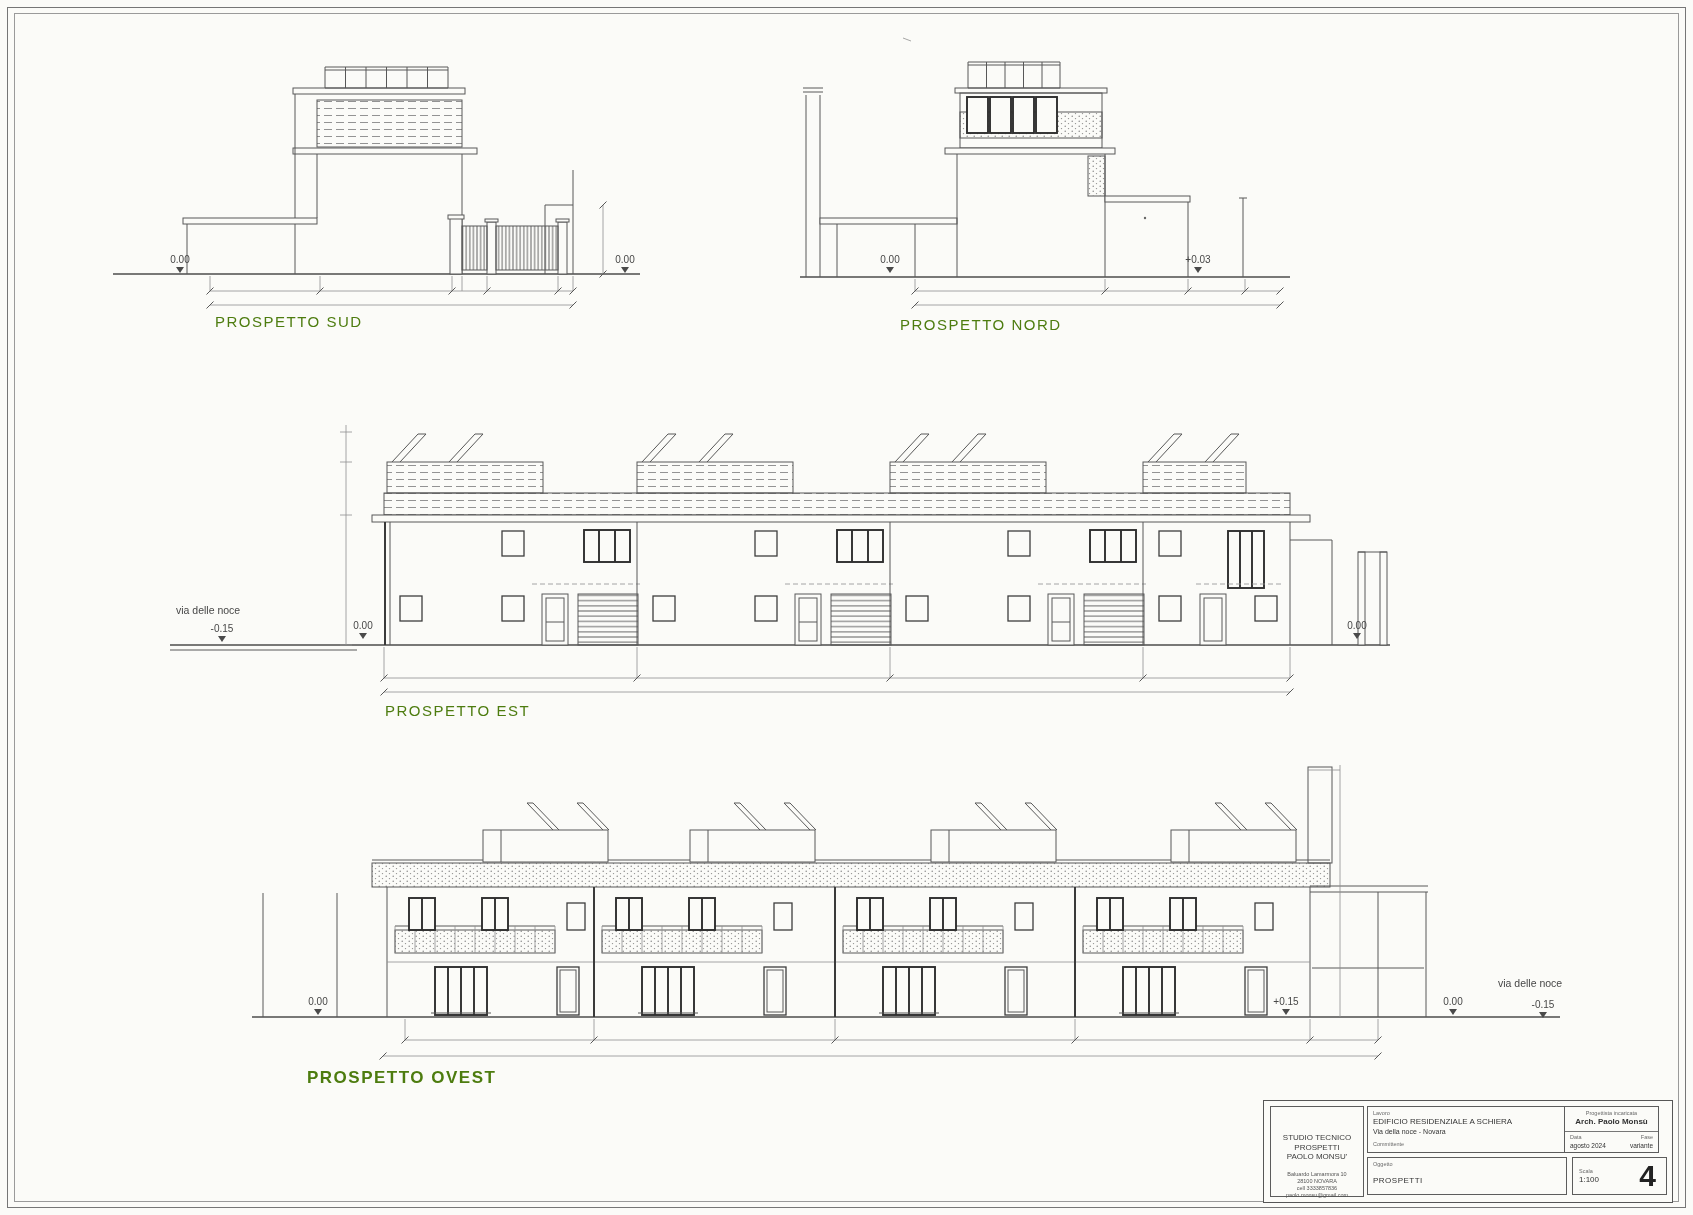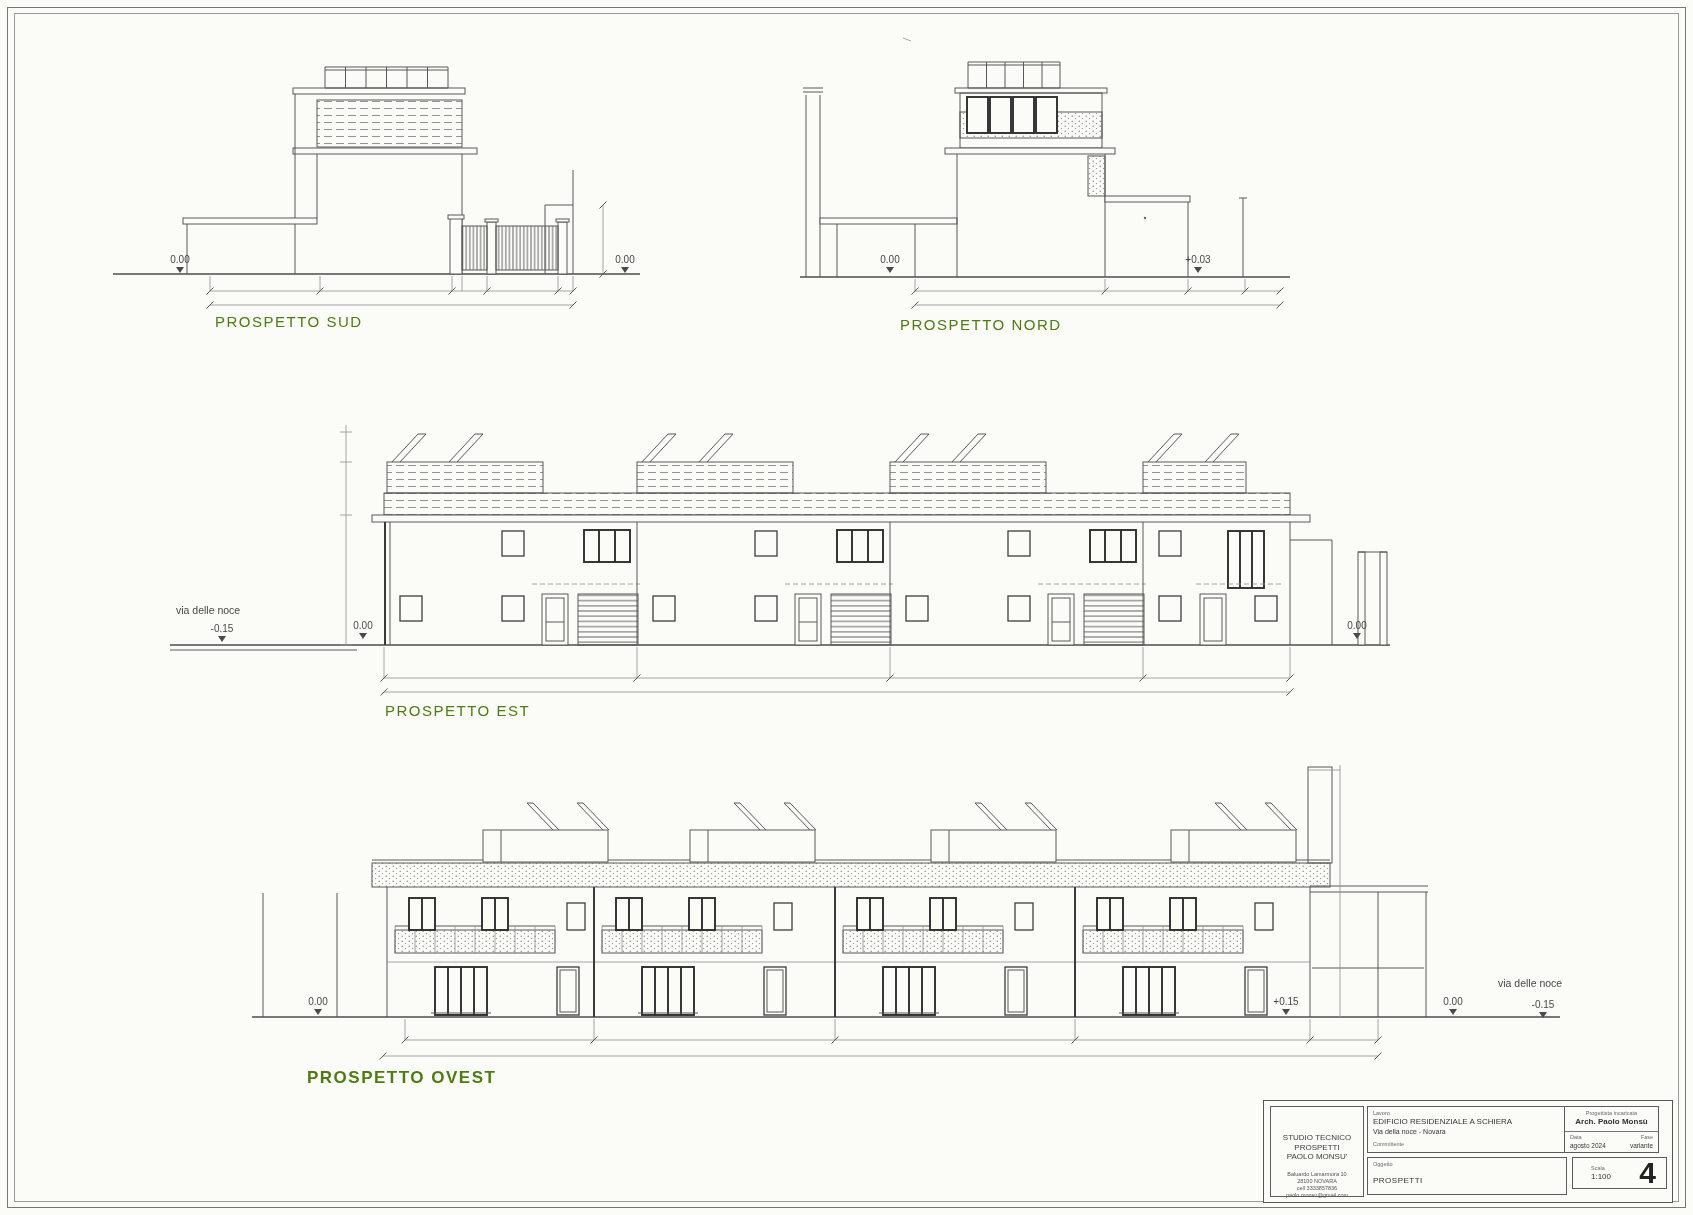--- a/index.html
+++ b/index.html
@@ -24,21 +24,21 @@
   .elev-label.big{font-size:17px;font-weight:bold;}
   
   .tb{position:absolute;left:1263px;top:1100px;width:408px;height:101px;border:1.3px solid #565656;background:#fbfbf8;}
   .tb .cell{position:absolute;border:1px solid #5c5c5c;background:#fbfbf8;}
   .tb-studio{left:6px;top:5px;width:92px;height:89px;text-align:center;}
   .tb-studio .nm{font-size:8px;line-height:9.5px;margin-top:26px;color:#3b3b3b;}
   .tb-studio .ad{font-size:5.5px;line-height:7px;margin-top:9px;color:#555;}
   .tb-mid-top{left:103px;top:5px;width:200px;height:47px;padding:3px 5px;box-sizing:border-box;}
   .tb-mid-bot{left:103px;top:56px;width:200px;height:38px;padding:3px 5px;box-sizing:border-box;}
   .tb-right-top{left:300px;top:5px;width:95px;height:47px;box-sizing:border-box;}
-  .tb-right-bot{left:308px;top:56px;width:95px;height:32px;box-sizing:border-box;padding-left:12px;}
+  .tb-right-bot{left:308px;top:56px;width:95px;height:38px;box-sizing:border-box;}
   .tb .lab{font-size:5.5px;color:#6a6a6a;line-height:7px;}
   .tb .val{font-size:8px;color:#333;line-height:9.5px;}
   .tb .val.b{font-weight:bold;}
   .tb .und{border-bottom:1px solid #4a4a4a;display:inline-block;padding-bottom:1px;}
   .tb-right-top .top{height:21px;text-align:center;padding-top:3px;border-bottom:1px solid #777;}
   .tb-right-top .bot{display:flex;justify-content:space-between;padding:2px 5px 0 5px;}
   .tb-right-bot .inner{display:flex;align-items:center;height:100%;}
   .tb-right-bot .sc{padding-left:6px;}
   .sheet-num{font-size:30px;font-weight:bold;color:#222;margin-left:auto;margin-right:10px;}
 </style>

